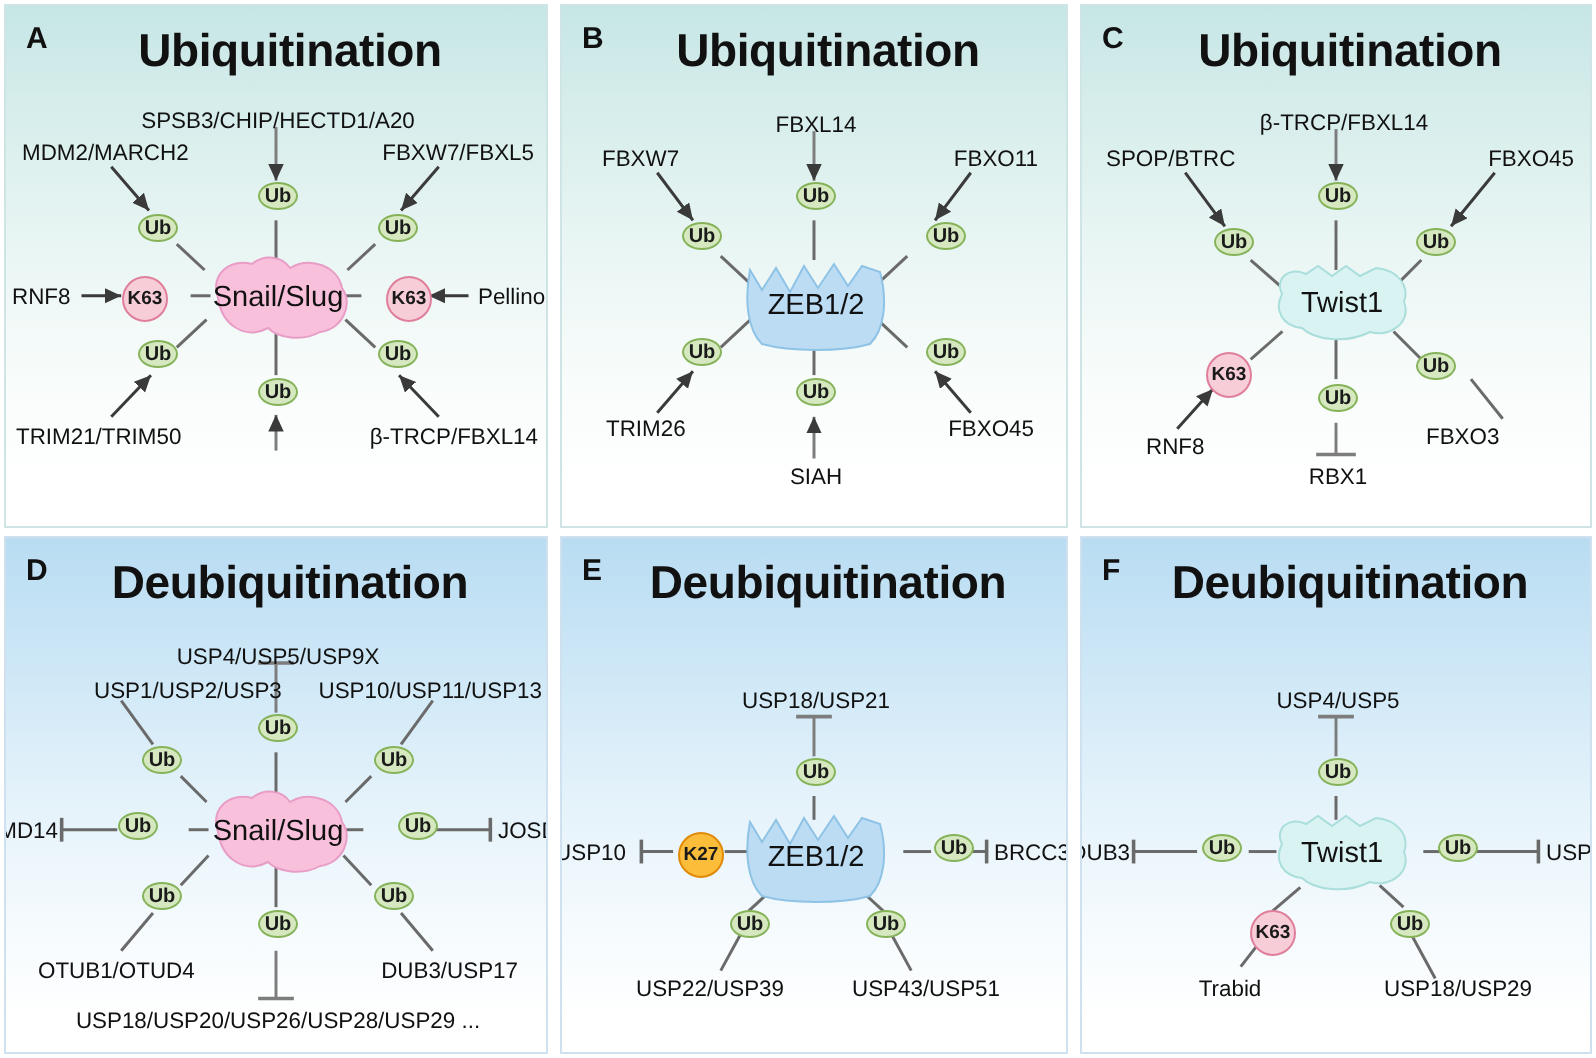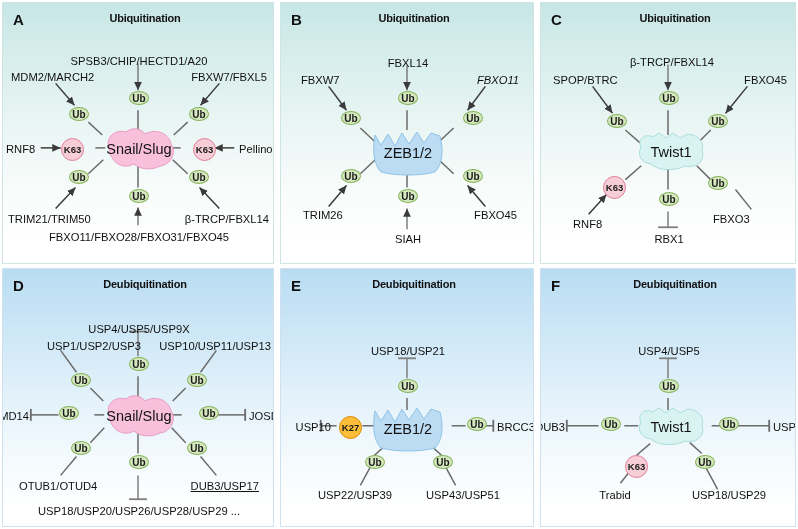--- a/index.html
+++ b/index.html
@@ -14,21 +14,21 @@
 
   .pa{left:2px;  top:2px;   width:272px;height:262px;}
   .pb{left:280px;top:2px;   width:254px;height:262px;}
   .pc{left:540px;top:2px;   width:256px;height:262px;}
   .pd{left:2px;  top:268px; width:272px;height:259px;}
   .pe{left:280px;top:268px; width:254px;height:259px;}
   .pf{left:540px;top:268px; width:256px;height:259px;}
 
   .plabel{position:absolute;left:10px;top:8px;font-size:15px;font-weight:bold;color:#111;letter-spacing:0;}
   .ptitle{position:absolute;top:9px;left:0;width:100%;text-align:center;
-          font-size:11px;font-weight:bold;color:#111;letter-spacing:-0.2px;}
+          font-size:23px;font-weight:bold;color:#111;letter-spacing:-0.2px;}
   .ptitle.shift{padding-left:14px;box-sizing:border-box;}
 
   svg.wires{position:absolute;left:0;top:0;width:100%;height:100%;pointer-events:none;}
 
   .node{position:absolute;border-radius:50%;display:flex;align-items:center;justify-content:center;
         font-weight:bold;color:#1a1a1a;box-sizing:border-box;}
   .node.ub{width:20px;height:14px;font-size:10px;background:#d5e8c0;border:1.6px solid #86b35a;}
   .node.k63{width:23px;height:23px;font-size:9.5px;background:#f7cdd8;border:1.6px solid #e07f9b;}
   .node.k27{width:23px;height:23px;font-size:9.5px;background:#fcbe3a;border:1.6px solid #e08a07;}
 
@@ -90,21 +90,20 @@
     <div class="node ub" style="left:186px;top:167px;">Ub</div>
     <div class="node ub" style="left:126px;top:186px;">Ub</div>
 
     <div class="lbl c" style="left:136px;top:52px;">SPSB3/CHIP/HECTD1/A20</div>
     <div class="lbl" style="left:8px;top:68px;">MDM2/MARCH2</div>
     <div class="lbl r" style="left:264px;top:68px;">FBXW7/FBXL5</div>
     <div class="lbl" style="left:3px;top:140px;">RNF8</div>
     <div class="lbl" style="left:236px;top:140px;">Pellino-1</div>
     <div class="lbl" style="left:5px;top:210px;">TRIM21/TRIM50</div>
     <div class="lbl r" style="left:266px;top:210px;">β-TRCP/FBXL14</div>
-    <div class="lbl c" style="left:136px;top:228px;">FBXO11/FBXO28/FBXO31/FBXO45</div>
   </div>
 
   <div class="panel top pb">
     <svg class="wires" viewBox="0 0 254 262">
       <defs>
         <marker id="arrB" markerWidth="7" markerHeight="7" refX="5.6" refY="2.6" orient="auto">
           <path d="M0,0 L5.6,2.6 L0,5.2 z" fill="#3a3a3a"></path>
         </marker>
       </defs>
       <g stroke="#6a6a6a" stroke-width="1.5" fill="none">
@@ -134,21 +133,21 @@
 
     <div class="node ub" style="left:117px;top:88px;">Ub</div>
     <div class="node ub" style="left:60px;top:108px;">Ub</div>
     <div class="node ub" style="left:182px;top:108px;">Ub</div>
     <div class="node ub" style="left:60px;top:166px;">Ub</div>
     <div class="node ub" style="left:182px;top:166px;">Ub</div>
     <div class="node ub" style="left:117px;top:186px;">Ub</div>
 
     <div class="lbl c" style="left:127px;top:54px;">FBXL14</div>
     <div class="lbl" style="left:20px;top:71px;">FBXW7</div>
-    <div class="lbl r" style="left:238px;top:71px;font-style:italic;">FBXO11</div>
+    <div class="lbl r" style="left:238px;top:71px;">FBXO11</div>
     <div class="lbl" style="left:22px;top:206px;">TRIM26</div>
     <div class="lbl r" style="left:236px;top:206px;">FBXO45</div>
     <div class="lbl c" style="left:127px;top:230px;">SIAH</div>
   </div>
 
   <div class="panel top pc">
     <svg class="wires" viewBox="0 0 256 262">
       <defs>
         <marker id="arrC" markerWidth="7" markerHeight="7" refX="5.6" refY="2.6" orient="auto">
           <path d="M0,0 L5.6,2.6 L0,5.2 z" fill="#3a3a3a"></path>
@@ -238,21 +237,21 @@
     <div class="node ub" style="left:68px;top:172px;">Ub</div>
     <div class="node ub" style="left:184px;top:172px;">Ub</div>
     <div class="node ub" style="left:126px;top:186px;">Ub</div>
 
     <div class="lbl c" style="left:136px;top:54px;">USP4/USP5/USP9X</div>
     <div class="lbl" style="left:4px;top:71px;padding-left:40px;">USP1/USP2/USP3</div>
     <div class="lbl r" style="left:268px;top:71px;">USP10/USP11/USP13</div>
     <div class="lbl r" style="left:26px;top:141px;">PSMD14</div>
     <div class="lbl" style="left:246px;top:141px;">JOSD1</div>
     <div class="lbl" style="left:16px;top:211px;">OTUB1/OTUD4</div>
-    <div class="lbl r" style="left:256px;top:211px;text-decoration:underline;">DUB3/USP17</div>
+    <div class="lbl r" style="left:256px;top:211px;">DUB3/USP17</div>
     <div class="lbl c" style="left:136px;top:236px;">USP18/USP20/USP26/USP28/USP29 ...</div>
   </div>
 
   <div class="panel bot pe">
     <svg class="wires" viewBox="0 0 254 259">
       <g stroke="#6a6a6a" stroke-width="1.5" fill="none">
         <line x1="127" y1="90" x2="127" y2="110" stroke="#7d7d7d"></line>
         <line x1="118" y1="90" x2="136" y2="90" stroke="#7d7d7d" stroke-width="1.8"></line>
         <line x1="127" y1="130" x2="127" y2="142"></line>
         <line x1="40" y1="158" x2="56" y2="158"></line>
@@ -277,21 +276,21 @@
     <div class="plabel">E</div>
     <div class="ptitle shift">Deubiquitination</div>
 
     <div class="node ub" style="left:117px;top:110px;">Ub</div>
     <div class="node k27" style="left:58px;top:147px;">K27</div>
     <div class="node ub" style="left:186px;top:148px;">Ub</div>
     <div class="node ub" style="left:84px;top:186px;">Ub</div>
     <div class="node ub" style="left:152px;top:186px;">Ub</div>
 
     <div class="lbl c" style="left:127px;top:76px;">USP18/USP21</div>
-    <div class="lbl r" style="left:50px;top:152px;">USP10</div>
+    <div class="lbl r" style="left:32px;top:152px;">USP10</div>
     <div class="lbl" style="left:216px;top:152px;">BRCC3</div>
     <div class="lbl c" style="left:74px;top:220px;">USP22/USP39</div>
     <div class="lbl c" style="left:182px;top:220px;">USP43/USP51</div>
   </div>
 
   <div class="panel bot pf">
     <svg class="wires" viewBox="0 0 256 259">
       <g stroke="#6a6a6a" stroke-width="1.5" fill="none">
         <line x1="128" y1="90" x2="128" y2="110" stroke="#7d7d7d"></line>
         <line x1="119" y1="90" x2="137" y2="90" stroke="#7d7d7d" stroke-width="1.8"></line>

